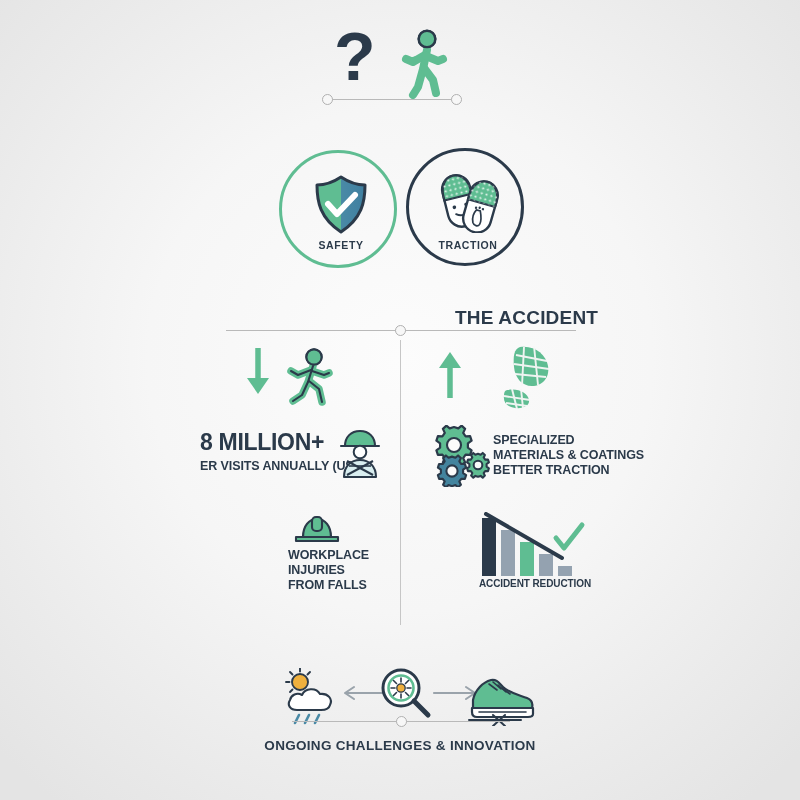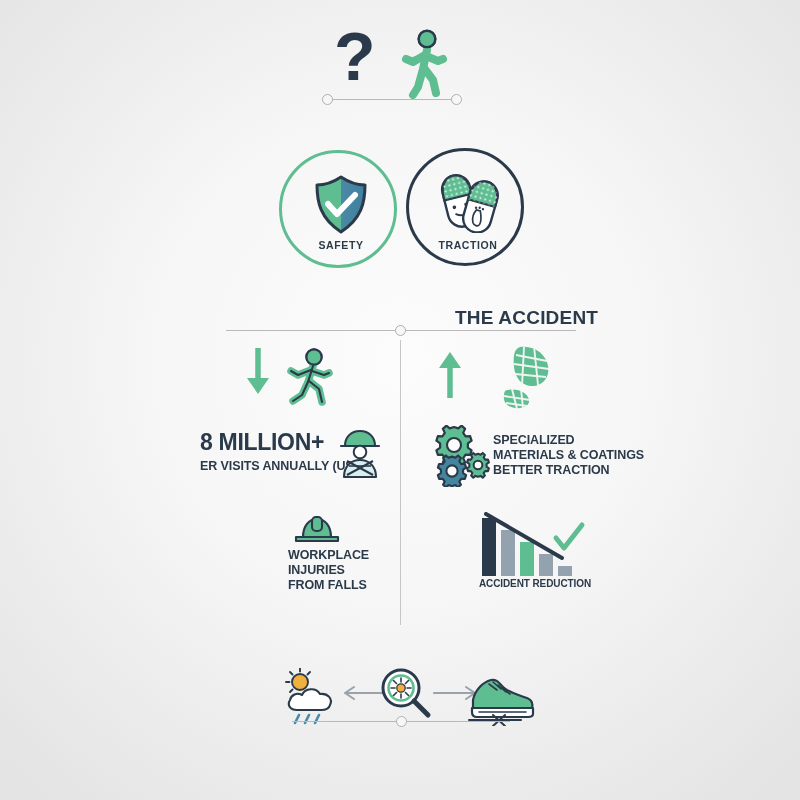--- a/index.html
+++ b/index.html
@@ -365,14 +365,15 @@
     <path d="M4 52 L56 52" stroke="#2b3a4a" stroke-width="2" stroke-linecap="round"></path>
     <path d="M28 47 L40 58" stroke="#2b3a4a" stroke-width="2" stroke-linecap="round"></path>
     <path d="M40 47 L28 58" stroke="#2b3a4a" stroke-width="2" stroke-linecap="round"></path>
   </svg>
 
   <div class="abs" style="left:292px; top:716px; width:218px; height:12px;">
     <div class="rule abs" style="left:0px; top:5px; width:218px;"></div>
     <div class="rule-node abs" style="left:104px; top:0px;"></div>
   </div>
 
+  <div class="abs bottom-caption" style="left:200px; top:738px; width:400px;">ONGOING CHALLENGES &amp; INNOVATION</div>
 
 </div>
 
 </body></html>

